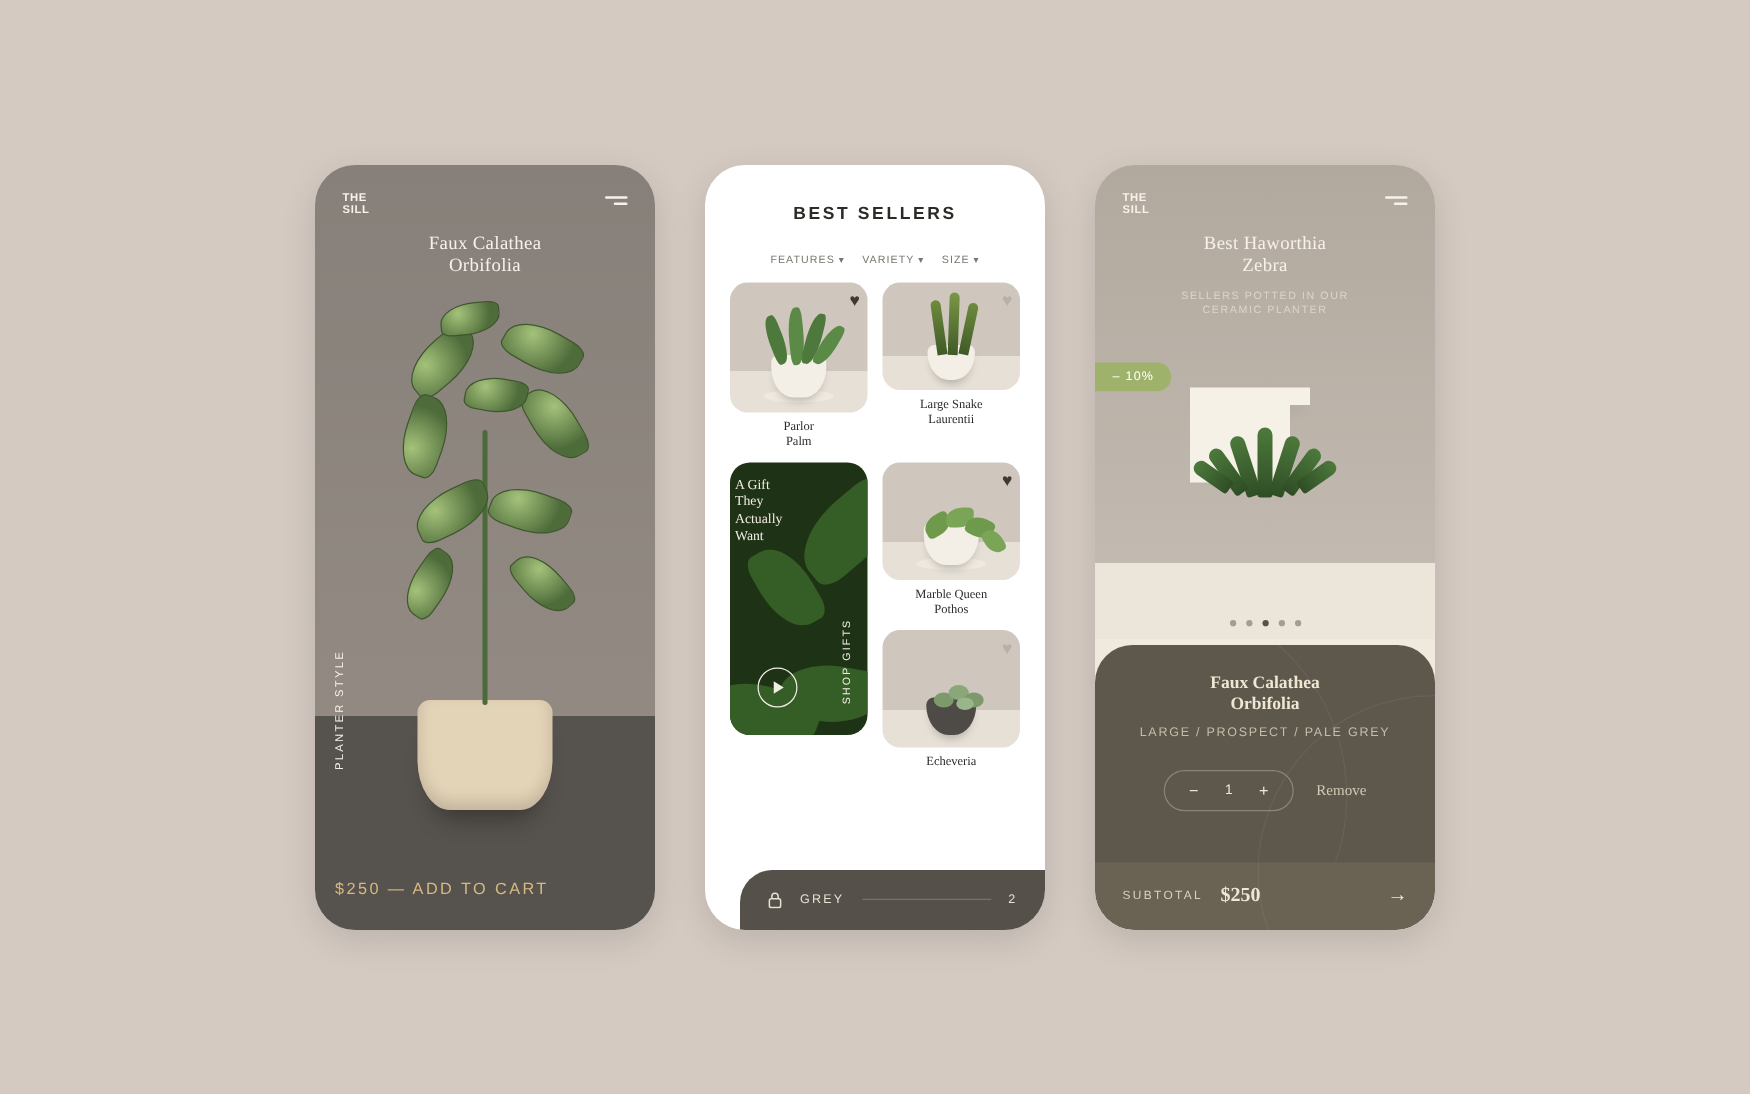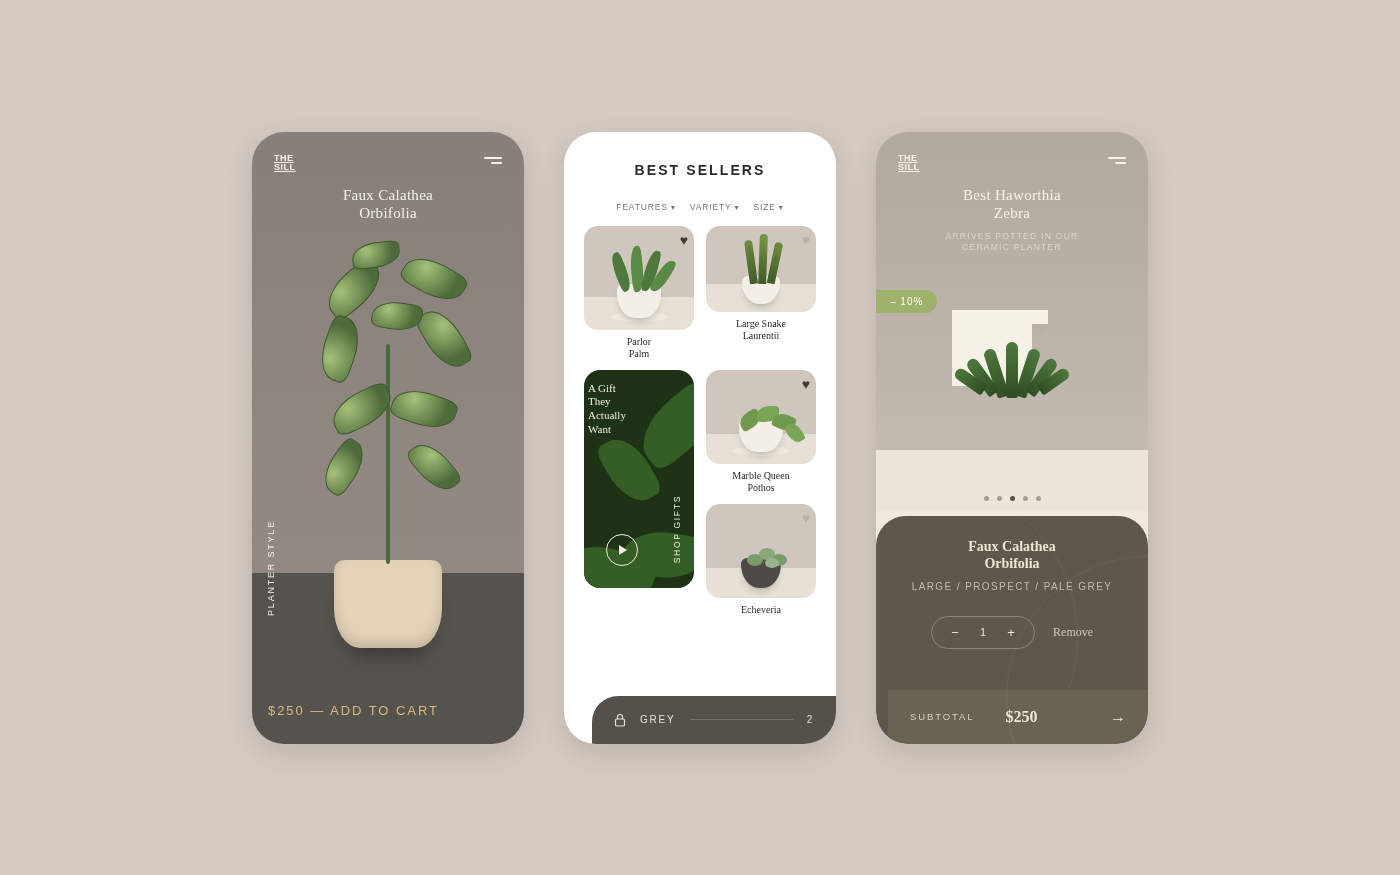--- a/index.html
+++ b/index.html
@@ -16,21 +16,21 @@
     position: relative; overflow: hidden;
     box-shadow: 0 8px 28px rgba(0,0,0,.12);
   }
   
   .header {
     position: absolute; top: 0; left: 0; right: 0;
     padding: 22px 22px 0;
     display: flex; justify-content: space-between; align-items: flex-start;
     z-index: 5;
   }
-  .brand { font-size: 9px; font-weight: 700; letter-spacing: .06em; line-height: 1.05; text-decoration: underline; }
+  .brand { font-size: 9px; font-weight: 700; letter-spacing: .06em; line-height: 1.05; }
   .menu-icon { width: 18px; cursor: pointer; }
   .menu-icon span { display: block; height: 2px; background: currentColor; margin: 3px 0; border-radius: 1px; }
   .menu-icon span:last-child { width: 60%; margin-left: auto; }
   .title {
     font-family: Georgia,"Times New Roman",serif;
     font-size: 15px; text-align: center; letter-spacing: .02em; line-height: 1.25;
   }
   
   .pot { position:absolute; border-radius: 10px 10px 26px 26px / 10px 10px 40px 40px; }
   .leaf { position:absolute; border-radius: 60% 20% 60% 20%; }
@@ -178,23 +178,23 @@
   #s3 .stepper {
     display:flex; align-items:center; gap:18px;
     border:1px solid #8c8576; border-radius:999px; padding:8px 16px;
     font-size:11px; color:#efe6d4;
   }
   #s3 .stepper button {
     background:none; border:none; color:inherit; font-size:13px; cursor:pointer; width:14px;
   }
   #s3 .remove { font-family:Georgia,serif; font-size:12px; color:#d2c9b6; cursor:pointer; }
   #s3 .subtotal {
-    position:absolute; bottom:0; left:12px; right:0; height:54px;
+    position:absolute; bottom:0; left:0; right:0; height:54px;
     background:#6a6354; display:flex; align-items:center;
-    padding:0 22px; gap:31px;
+    padding:0 22px; gap:14px;
   }
   #s3 .subtotal .lbl { font-size:9.5px; letter-spacing:.2em; color:#d8d0bf; }
   #s3 .subtotal .amt { font-family:Georgia,serif; font-size:16px; font-weight:600; }
   #s3 .subtotal .arrow { margin-left:auto; font-size:16px; cursor:pointer; }
 </style>
 </head>
 <body>
 
 <div class="screen" id="s1">
   <div class="header">
@@ -354,21 +354,21 @@
         <span></span>
         <span></span>
       </div>
   </div>
 
   <div class="title">
     <div>Best Haworthia</div>
       <div>Zebra</div>
   </div>
   <div class="sub">
-    <div>ARRIVES POTTED IN OUR</div>
+    <div>SELLERS POTTED IN OUR</div>
       <div>CERAMIC PLANTER</div>
   </div>
 
   <div class="badge">– 10%</div>
 
   <div class="haw" style="width:120px;height:150px">
     <div class="msaucer"></div>
       <div class="mpot"></div>
     <span class="spine" style="left:54px;transform:rotate(0deg)"></span>
     <span class="spine" style="left:38px;transform:rotate(-18deg);height:50px"></span>

